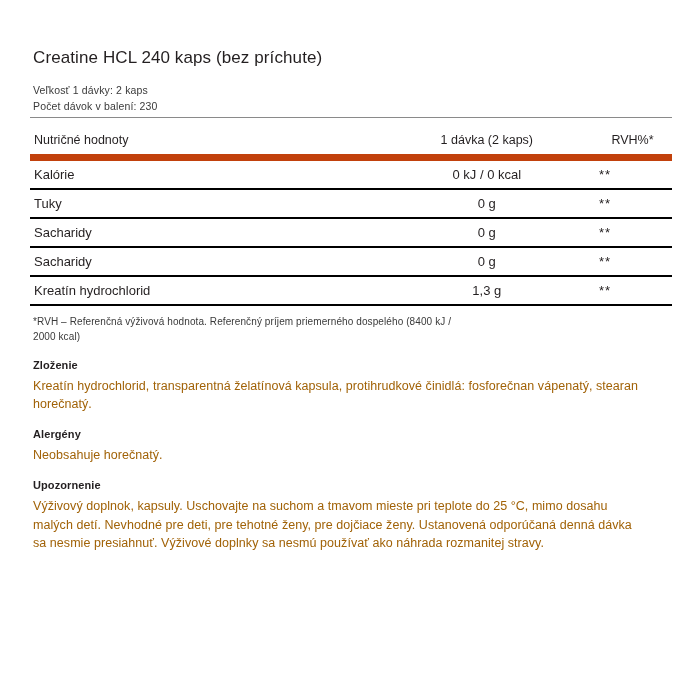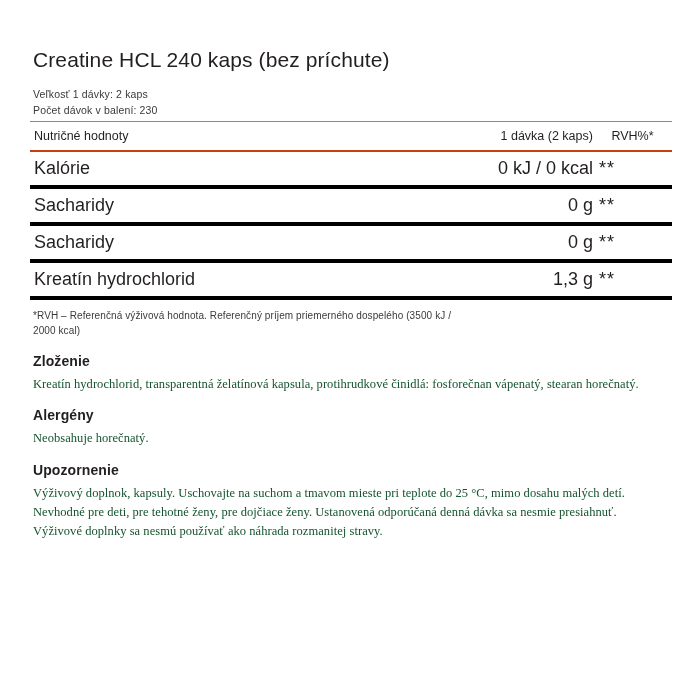--- a/index.html
+++ b/index.html
@@ -16,21 +16,21 @@
   }
   .page {
     position: relative;
     width: 700px;
     height: 700px;
     box-sizing: border-box;
     padding: 30px 28px 18px 30px;
     background: #ffffff;
   }
   .product-title {
-    font-size: 21px;
+    font-size: 17px;
     font-weight: 400;
     color: #231f20;
     letter-spacing: 0.1px;
     margin: 18px 0 14px 3px;
   }
   .serving-lines {
     margin: 0 0 0 3px;
   }
   .serving-line {
     font-size: 10.5px;
@@ -39,34 +39,34 @@
     line-height: 1.55;
   }
   table.nutri {
     width: 100%;
     border-collapse: collapse;
     margin-top: 2px;
   }
   table.nutri th, table.nutri td {
     padding: 6px 2px 6px 4px;
     font-weight: 400;
-    font-size: 18px;
+    font-size: 13px;
     color: #231f20;
-    border-bottom: 4px solid #000000;
+    border-bottom: 2px solid #000000;
     vertical-align: middle;
   }
   table.nutri thead th {
     border-top: 1px solid #8a8a8a;
-    border-bottom: 2px solid #c2410c;
+    border-bottom: 7px solid #c2410c;
     font-size: 12.5px;
-    padding-top: 7px;
+    padding-top: 15px;
     padding-bottom: 7px;
   }
   .col-name { text-align: left; width: 54%; }
-  .col-amount { text-align: right; width: 34%; }
+  .col-amount { text-align: center; width: 34%; }
   .col-rvh { width: 12%; padding-right: 6px !important; }
   .rvh-mark {
     font-size: 11px;
     color: #231f20;
     letter-spacing: 1px;
   }
   .footnotes {
     margin: 9px 0 0 3px;
   }
   .footnote {
@@ -74,33 +74,32 @@
     color: #3a3a3a;
     line-height: 1.45;
     letter-spacing: 0.1px;
     margin-bottom: 1px;
   }
   .section {
     margin-top: 14px;
     margin-left: 3px;
   }
   .section-heading {
-    font-size: 14px;
+    font-size: 11px;
     font-weight: 700;
     color: #231f20;
     margin-bottom: 6px;
     letter-spacing: 0.1px;
   }
   .section-body {
     font-size: 12.5px;
-    color: #14532d;
+    color: #a16207;
     line-height: 1.5;
     letter-spacing: 0.05px;
     max-width: 625px;
-    font-family: Liberation Serif, serif;
   }
   .section-body.wide { max-width: 615px; }
 </style>
 </head>
 <body>
 
 <div class="page">
 
   <h1 class="product-title">Creatine HCL 240 kaps (bez príchute)</h1>
 
@@ -117,39 +116,44 @@
         <th class="col-rvh">RVH%*</th>
       </tr>
     </thead>
     <tbody>
       <tr>
         <td class="col-name">Kalórie</td>
         <td class="col-amount">0 kJ / 0 kcal</td>
         <td class="col-rvh rvh-mark">**</td>
       </tr>
       <tr>
+        <td class="col-name">Tuky</td>
+        <td class="col-amount">0 g</td>
+        <td class="col-rvh rvh-mark">**</td>
+      </tr>
+      <tr>
         <td class="col-name">Sacharidy</td>
         <td class="col-amount">0 g</td>
         <td class="col-rvh rvh-mark">**</td>
       </tr>
       <tr>
         <td class="col-name">Sacharidy</td>
         <td class="col-amount">0 g</td>
         <td class="col-rvh rvh-mark">**</td>
       </tr>
       <tr>
         <td class="col-name">Kreatín hydrochlorid</td>
         <td class="col-amount">1,3 g</td>
         <td class="col-rvh rvh-mark">**</td>
       </tr>
     </tbody>
   </table>
 
   <div class="footnotes">
-    <div class="footnote">*RVH – Referenčná výživová hodnota. Referenčný príjem priemerného dospelého (3500 kJ /</div>
+    <div class="footnote">*RVH – Referenčná výživová hodnota. Referenčný príjem priemerného dospelého (8400 kJ /</div>
     <div class="footnote">2000 kcal)</div>
   </div>
 
   <div class="section">
     <div class="section-heading">Zloženie</div>
     <div class="section-body">Kreatín hydrochlorid, transparentná želatínová kapsula, protihrudkové činidlá: fosforečnan vápenatý, stearan horečnatý.</div>
   </div>
 
   <div class="section">
     <div class="section-heading">Alergény</div>

